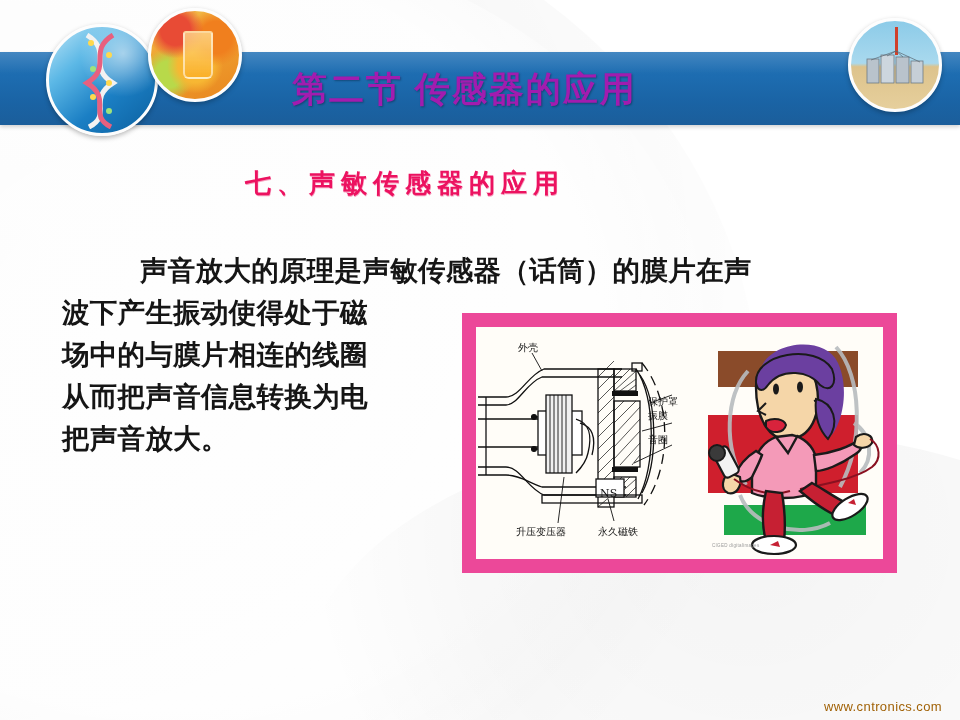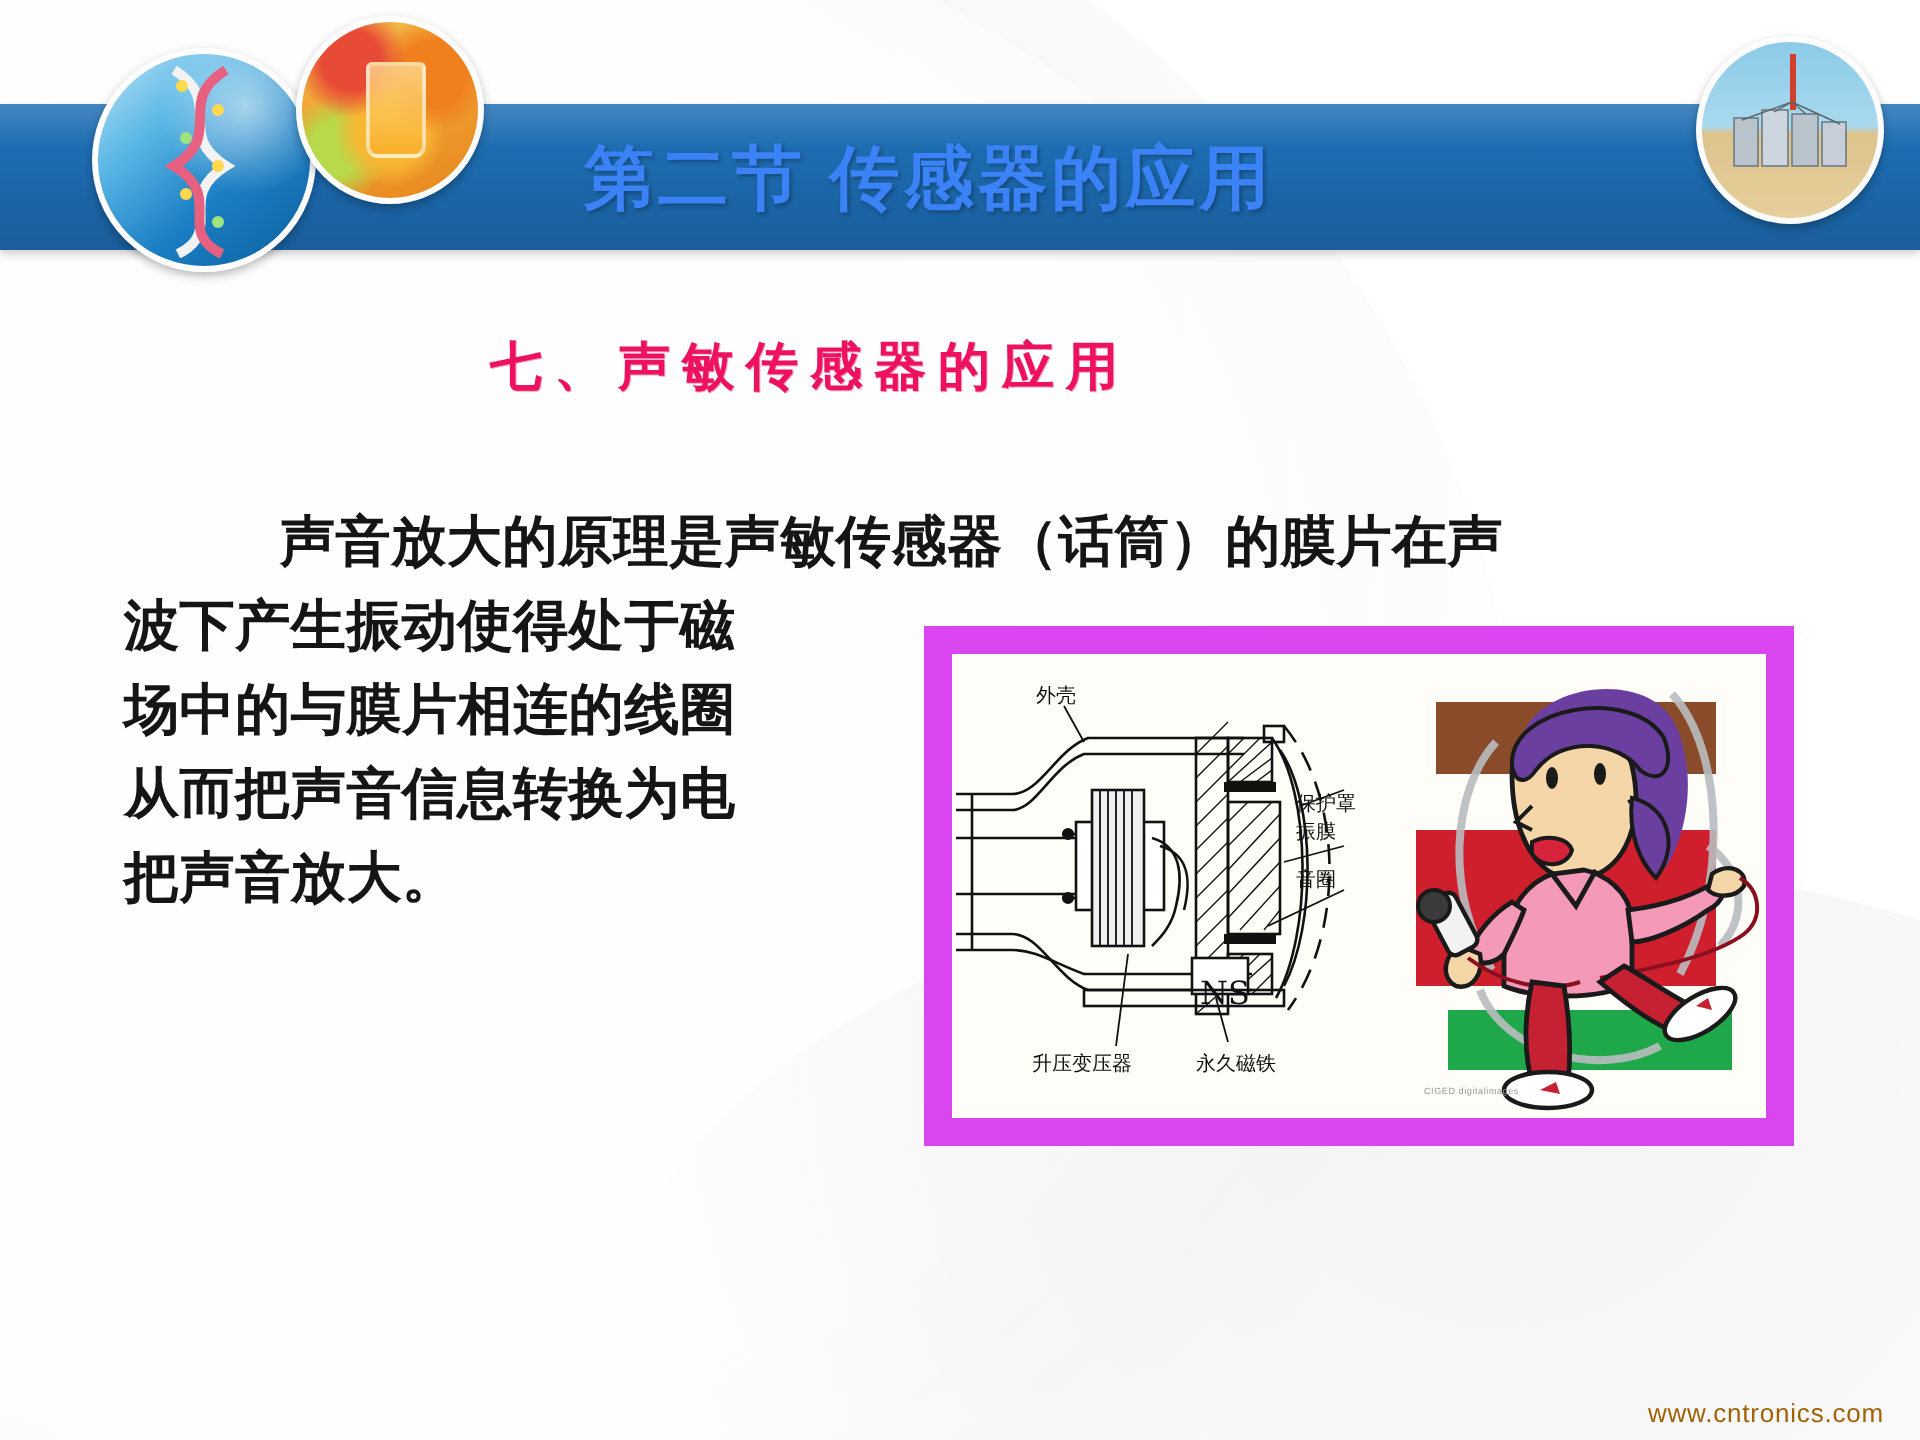--- a/index.html
+++ b/index.html
@@ -62,21 +62,21 @@
     left: 0; right: 0; top: 0;
     height: 22px;
     background: linear-gradient(180deg, rgba(255,255,255,0.16), rgba(255,255,255,0));
   }
   .header-title {
     position: absolute;
     left: 292px;
     top: 66px;
     font-size: 35px;
     font-weight: bold;
-    color: #3b82f6;
+    color: #a21caf;
     letter-spacing: 2px;
     text-shadow: 1px 1px 2px rgba(0,0,0,0.30);
     white-space: nowrap;
   }
 
   
   .photo-circle {
     position: absolute;
     border-radius: 50%;
     border: 3px solid #fdfdfd;
@@ -181,21 +181,21 @@
     white-space: nowrap;
   }
 
   
   .figure-frame {
     position: absolute;
     left: 462px;
     top: 313px;
     width: 435px;
     height: 260px;
-    background: #d946ef;
+    background: #ec4899;
     padding: 0;
     box-sizing: border-box;
   }
   .figure-inner {
     position: absolute;
     left: 14px;
     top: 14px;
     right: 14px;
     bottom: 14px;
     background: #fffdf8;
@@ -216,21 +216,21 @@
     color: #111;
     white-space: nowrap;
     font-family: "DejaVu Serif", "Liberation Serif", serif;
   }
   .lbl-waike   { left: 42px;  top: 14px; }
   .lbl-baohu   { left: 172px; top: 48px; margin-top: 20px; }
   .lbl-zhenmo  { left: 172px; top: 82px; }
   .lbl-yinquan { left: 172px; top: 106px; }
   .lbl-sheng   { left: 40px;  top: 198px; }
   .lbl-yongjiu { left: 122px; top: 198px; }
-  .lbl-ns      { left: 124px; top: 160px; font-size: 16px; }
+  .lbl-ns      { left: 124px; top: 160px; font-size: 11px; }
 
   
   .singer {
     position: absolute;
     left: 228px;
     top: 0;
     width: 179px;
     height: 232px;
   }
   .credit {

